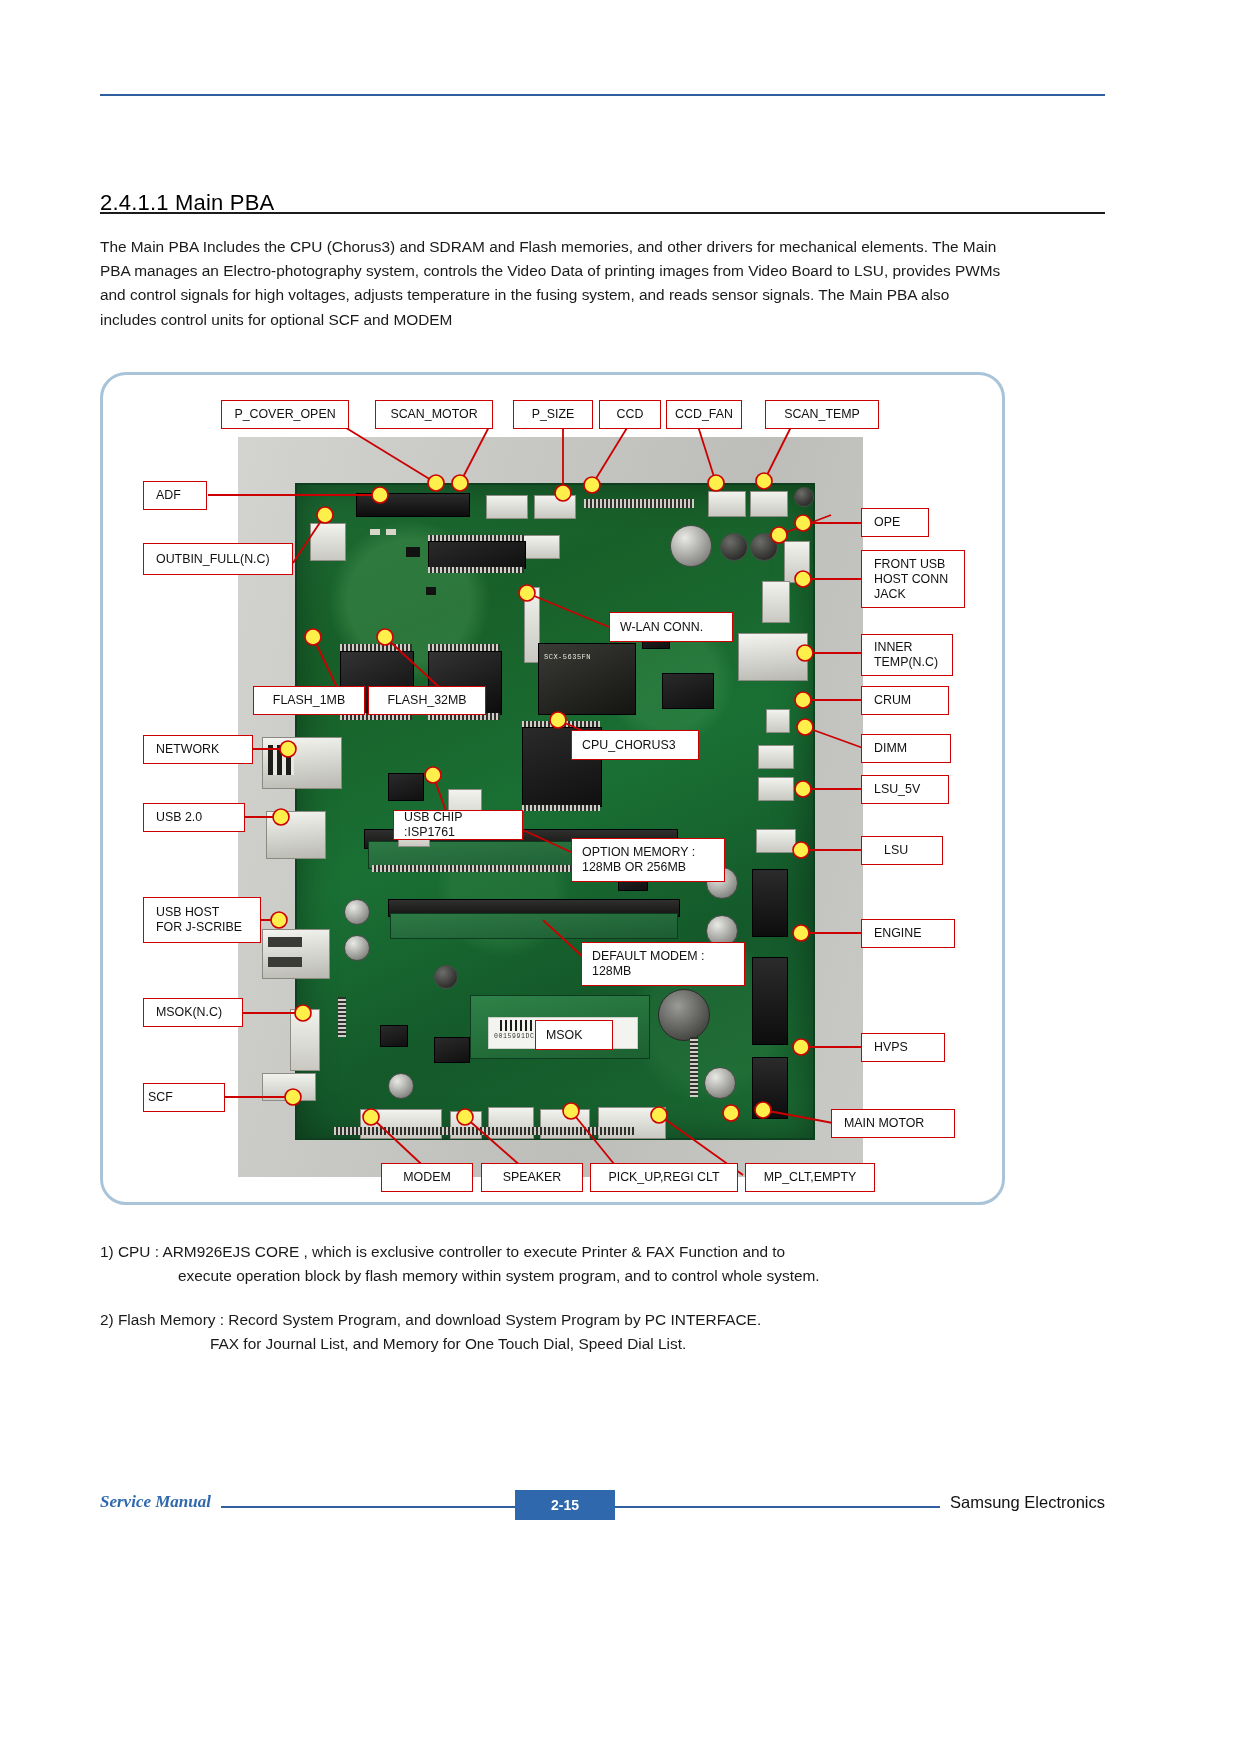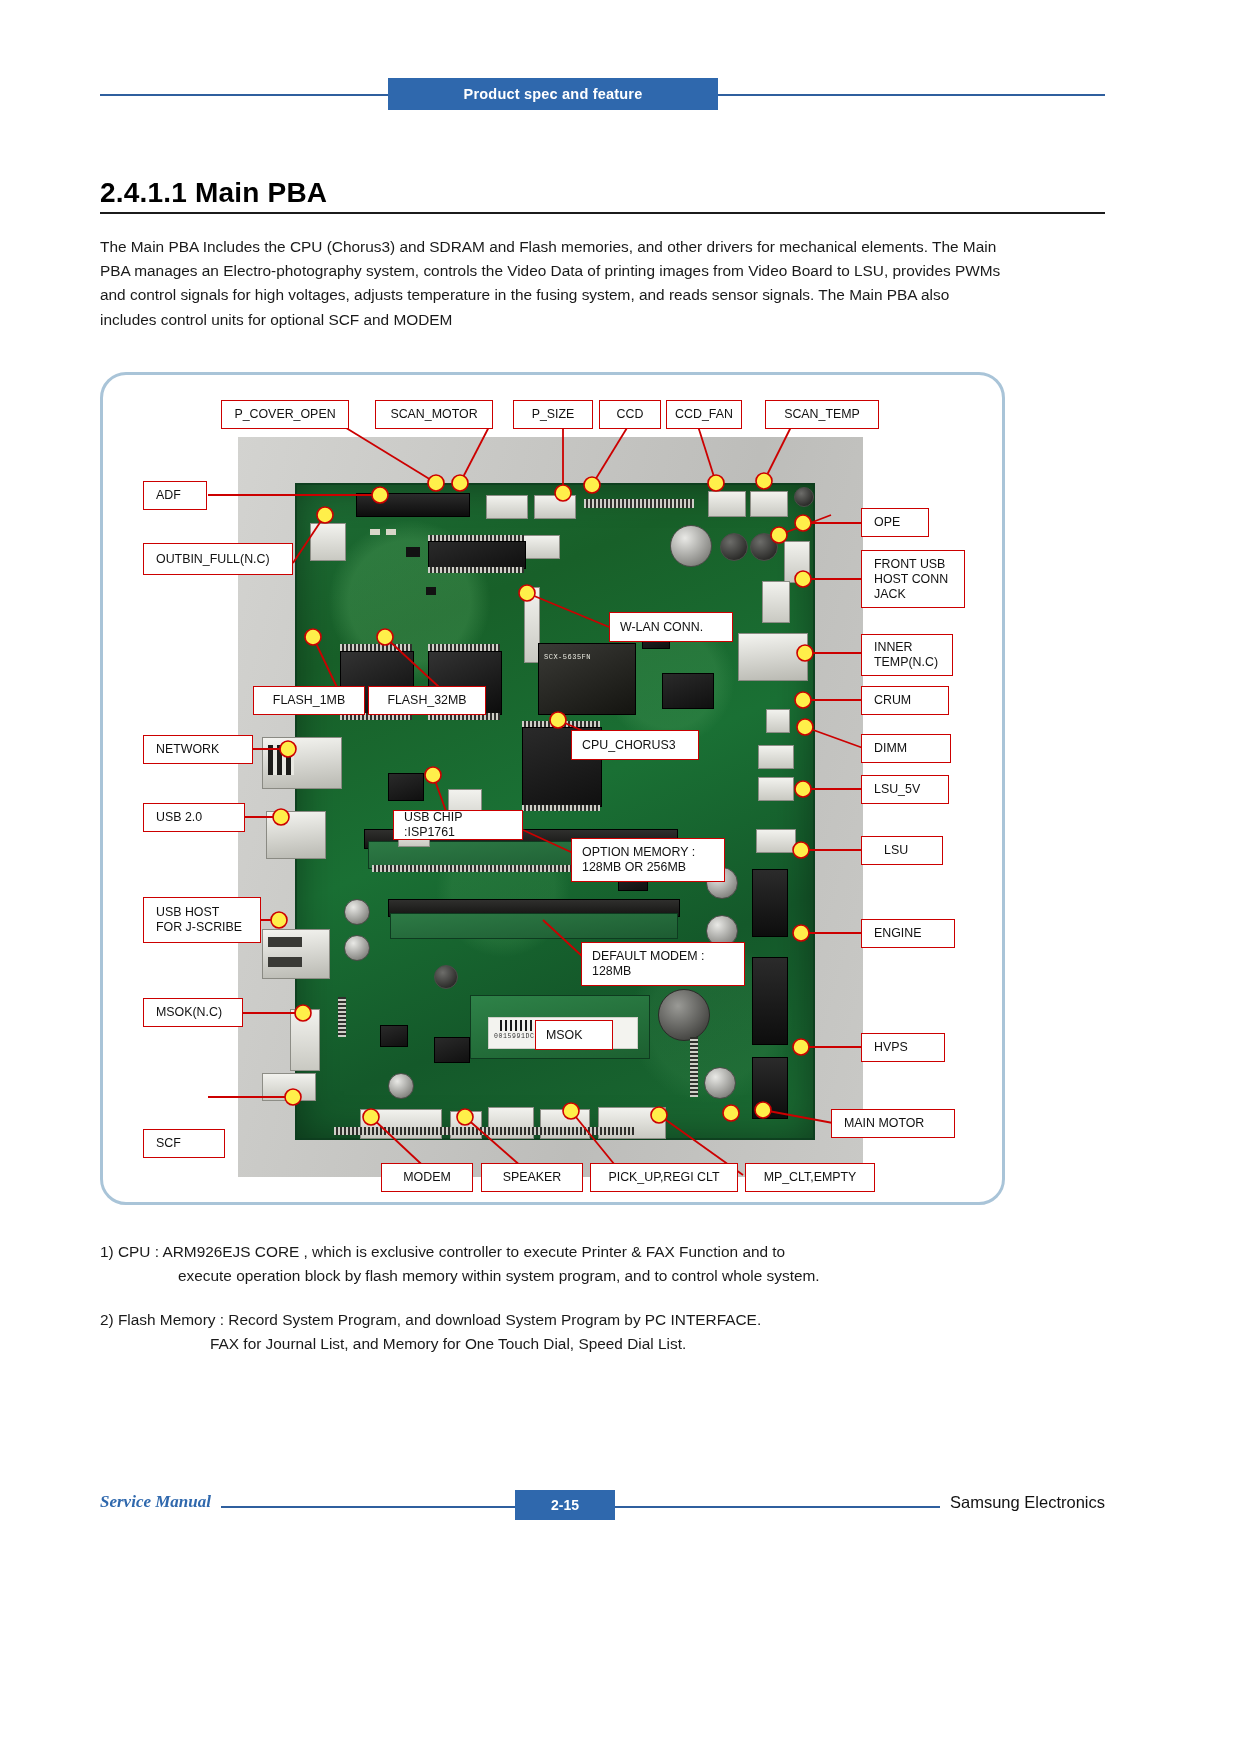--- a/index.html
+++ b/index.html
@@ -26,22 +26,22 @@
     position:absolute; left:288px; top:0; width:330px; height:32px;
     background:#2f68ad;
     color:#ffffff;
     font-size:14.5px; font-weight:bold;
     display:flex; align-items:center; justify-content:center;
     letter-spacing:.2px;
   }
 
   
   .sec-title{
-    position:absolute; left:100px; top:177px; width:1005px;
-    font-size:28px; font-weight:bold; letter-spacing:.2px;
+    position:absolute; left:100px; top:190px; width:1005px;
+    font-size:22px; font-weight:normal; letter-spacing:.2px;
   }
   .sec-rule{
     position:absolute; left:100px; top:212px; width:1005px; height:2px;
     background:#1b1b1b;
   }
 
   
   .intro{
     position:absolute; left:100px; top:235px; width:905px;
     font-size:15.4px; line-height:24.2px; color:#1a1a1a;
@@ -169,21 +169,20 @@
     font-size:16.5px; color:#111; background:#fff; padding-left:10px;
   }
 </style>
 </head>
 <body>
 
 <div class="page">
 
   <div class="header">
     <div class="rule"></div>
-    <div class="banner">Product spec and feature</div>
   </div>
 
   <div class="sec-title">2.4.1.1 Main PBA</div>
   <div class="sec-rule"></div>
 
   <div class="intro">The Main PBA Includes the CPU (Chorus3) and SDRAM and Flash memories, and other drivers for mechanical elements. The Main PBA manages an Electro-photography system, controls the Video Data of printing images from Video Board to LSU, provides PWMs and control signals for high voltages, adjusts temperature in the fusing system, and reads sensor signals. The Main PBA also includes control units for optional SCF and MODEM</div>
 
   <div class="figure">
     <div class="figwrap">
 
@@ -389,21 +388,21 @@
 
       <div class="lbl" style="left:40px;top:106px;width:64px;height:29px;padding-left:12px;">ADF</div>
       <div class="lbl" style="left:40px;top:168px;width:150px;height:32px;padding-left:12px;">OUTBIN_FULL(N.C)</div>
       <div class="lbl center" style="left:150px;top:311px;width:112px;height:29px;">FLASH_1MB</div>
       <div class="lbl center" style="left:265px;top:311px;width:118px;height:29px;">FLASH_32MB</div>
       <div class="lbl" style="left:40px;top:360px;width:110px;height:29px;padding-left:12px;">NETWORK</div>
       <div class="lbl" style="left:40px;top:428px;width:102px;height:29px;padding-left:12px;">USB 2.0</div>
       <div class="lbl" style="left:40px;top:522px;width:118px;height:46px;padding-left:12px;">USB HOST
 FOR J-SCRIBE</div>
       <div class="lbl" style="left:40px;top:623px;width:100px;height:29px;padding-left:12px;">MSOK(N.C)</div>
-      <div class="lbl" style="left:40px;top:708px;width:82px;height:29px;padding-left:12px;margin-top:46px;">SCF</div>
+      <div class="lbl" style="left:40px;top:708px;width:82px;height:29px;padding-left:4px;">SCF</div>
 
       <div class="lbl" style="left:290px;top:435px;width:130px;height:30px;padding-left:10px;">USB CHIP :ISP1761</div>
       <div class="lbl" style="left:506px;top:237px;width:124px;height:30px;padding-left:10px;">W-LAN CONN.</div>
       <div class="lbl" style="left:468px;top:355px;width:128px;height:30px;padding-left:10px;">CPU_CHORUS3</div>
       <div class="lbl" style="left:468px;top:463px;width:154px;height:44px;padding-left:10px;">OPTION  MEMORY :
 128MB OR 256MB</div>
       <div class="lbl" style="left:478px;top:567px;width:164px;height:44px;padding-left:10px;">DEFAULT MODEM :
 128MB</div>
       <div class="lbl" style="left:432px;top:645px;width:78px;height:30px;padding-left:10px;">MSOK</div>
 

